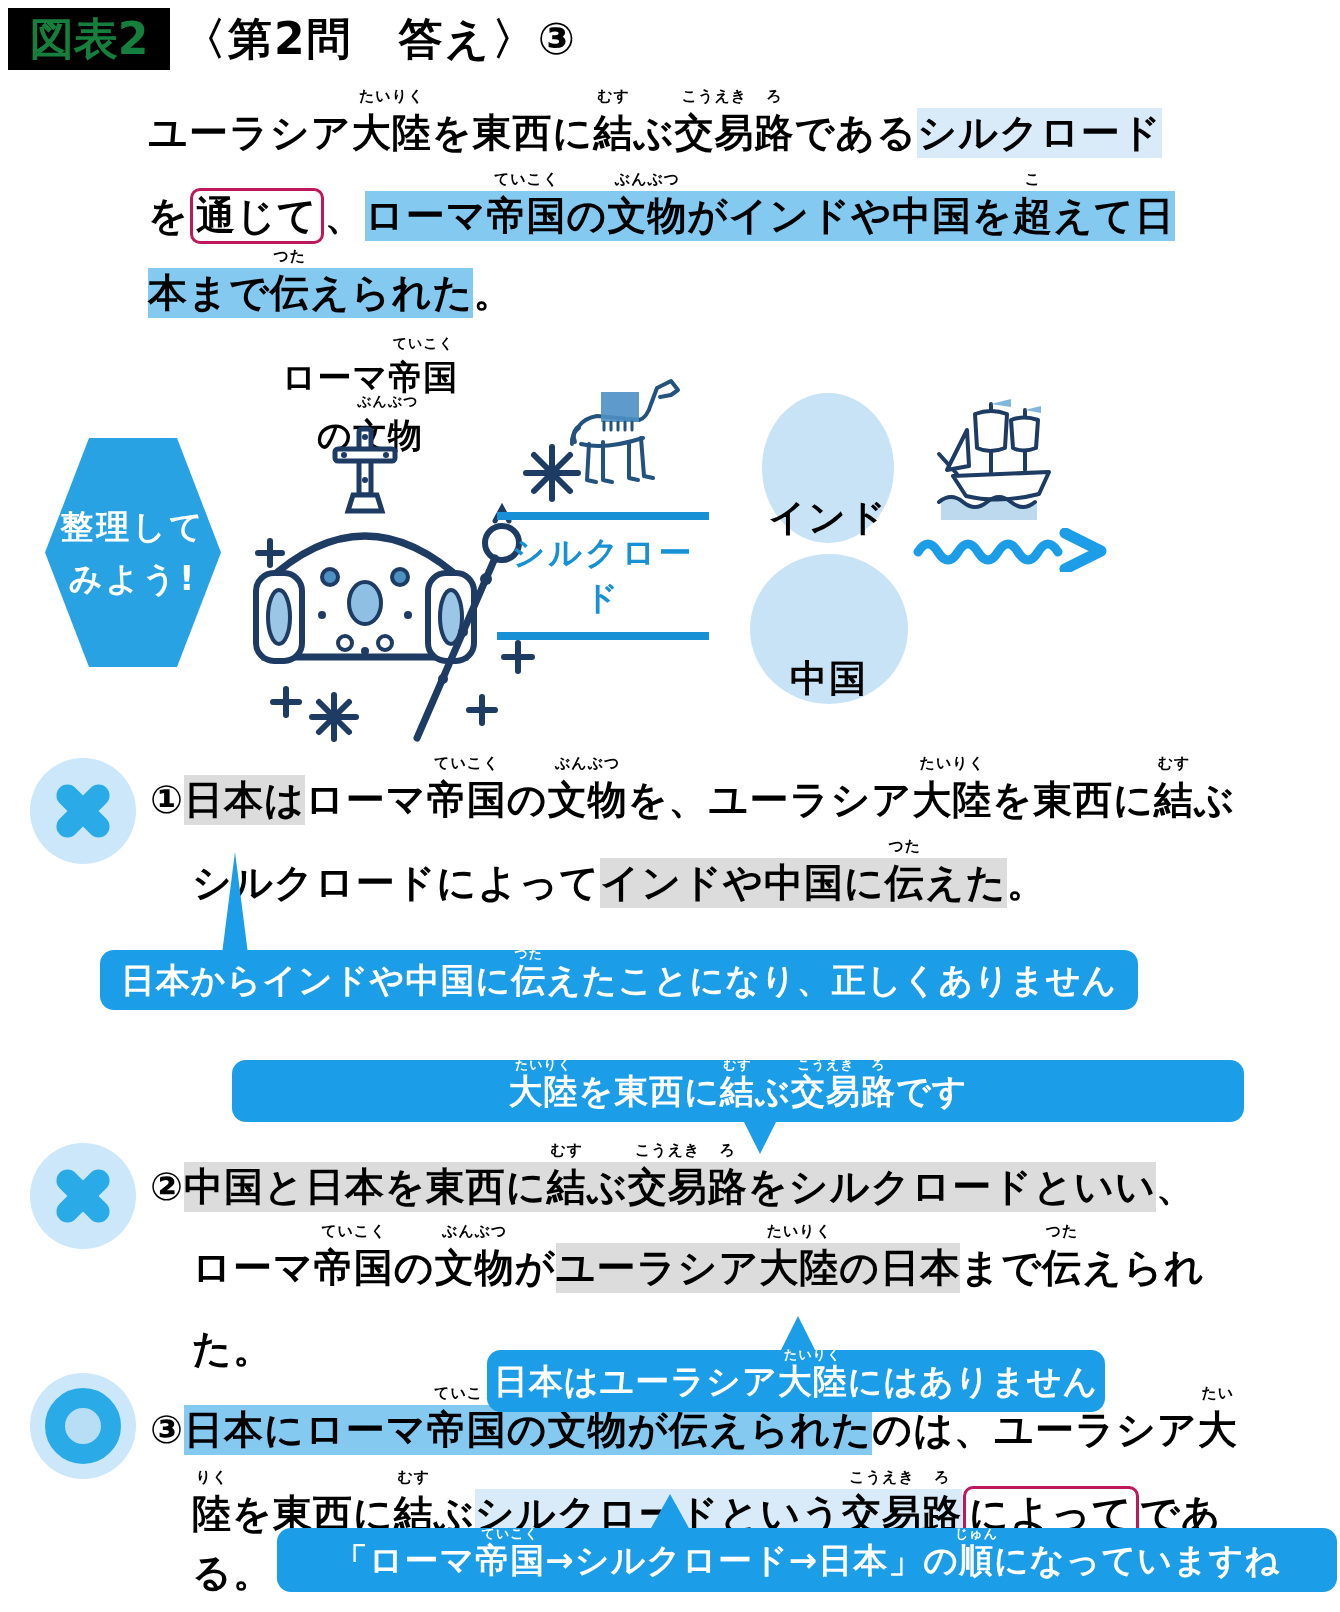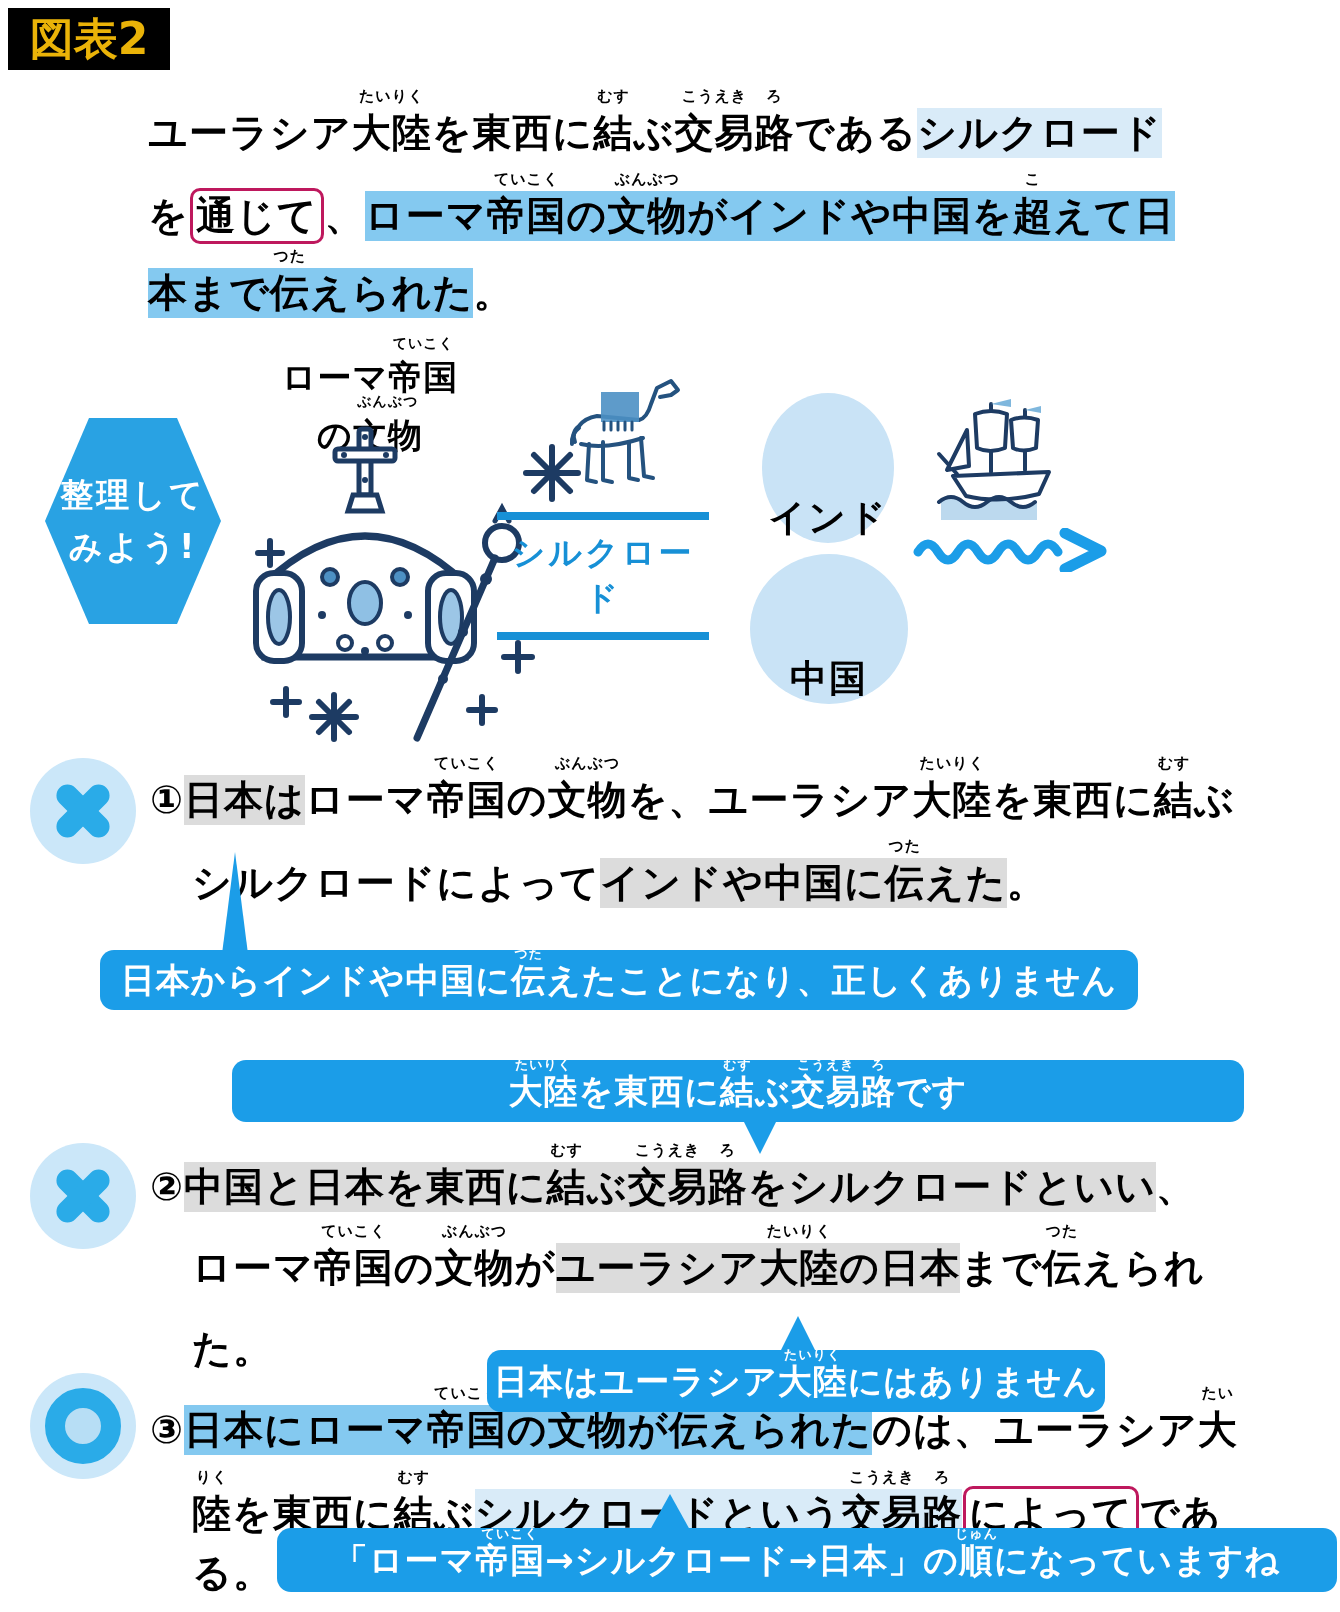--- a/index.html
+++ b/index.html
@@ -1,35 +1,35 @@
 <!DOCTYPE html>
 <html lang="ja"><head>
 <meta charset="utf-8">
 <style>
   html,body{margin:0;padding:0;background:#fff;}
   #page{position:relative;width:1340px;height:1612px;background:#fff;overflow:hidden;
         font-family:"DejaVu Sans","Liberation Sans",sans-serif;color:#000;}
 
   
-  .tagbox{position:absolute;left:8px;top:8px;width:162px;height:62px;background:#000;color:#eab308;
+  .tagbox{position:absolute;left:8px;top:8px;width:162px;height:62px;background:#000;color:#15803d;
           display:flex;align-items:center;justify-content:center;font-size:44px;font-weight:800;}
   .title{position:absolute;left:182px;top:10px;font-size:44px;font-weight:800;letter-spacing:2px;}
 
   
   .line{position:absolute;font-size:39px;font-weight:800;letter-spacing:1px;white-space:nowrap;line-height:50px;}
   .seg{position:relative;display:inline-block;line-height:50px;}
   .seg .rt{position:absolute;top:-19px;left:50%;transform:translateX(-50%);
            font-size:15px;font-weight:700;letter-spacing:1px;white-space:nowrap;line-height:1;color:#000;}
   .hl-light{background:#d9ebf8;}
   .hl-mid{background:#84c9f0;}
   .hl-gray{background:#dcdcdc;}
   .outline-box{border:3px solid #be185d;border-radius:10px;padding:0 3px;margin:0 1px;}
 
   
-  .hexagon{position:absolute;left:45px;top:418px;width:176px;height:206px;background:#29a2e3;
+  .hexagon{position:absolute;left:45px;top:438px;width:176px;height:229px;background:#29a2e3;
            clip-path:polygon(25% 0%,75% 0%,100% 50%,75% 100%,25% 100%,0% 50%);
            display:flex;flex-direction:column;align-items:center;justify-content:center;}
   .hexagon div{color:#fff;font-size:33px;font-weight:800;letter-spacing:3px;line-height:52px;}
   .dlabel{position:absolute;width:220px;text-align:center;font-size:34px;font-weight:800;
           letter-spacing:1px;white-space:nowrap;line-height:46px;}
   .dlabel .rt{top:-16px;font-size:14px;}
   .silkroad{position:absolute;left:497px;top:512px;width:212px;text-align:center;
             border-top:8px solid #1790d6;border-bottom:8px solid #1790d6;padding:11px 0;
             color:#1790d6;font-size:33px;font-weight:800;letter-spacing:3px;}
   .node{position:absolute;background:#c9e3f6;border-radius:50%;display:flex;align-items:flex-end;
@@ -54,20 +54,21 @@
   .tail{position:absolute;z-index:2;}
 </style>
 </head>
 <body>
 
 <div id="page">
 
   <div class="tagbox">
       <span>図表2</span>
     </div>
+  <div class="title">〈第2問　答え〉③</div>
 
   <div class="line" style="left:148px;top:108px;"><span class="seg"><span>ユーラシア</span></span><span class="seg"><span>大陸</span><span class="rt">たいりく</span></span><span class="seg"><span>を東西に</span></span><span class="seg"><span>結</span><span class="rt">むす</span></span><span class="seg"><span>ぶ</span></span><span class="seg"><span>交易</span><span class="rt">こうえき</span></span><span class="seg"><span>路</span><span class="rt">ろ</span></span><span class="seg"><span>である</span></span><span class="seg hl-light"><span>シルクロード</span></span></div>
   <div class="line" style="left:148px;top:188px;"><span class="seg"><span>を</span></span><span class="seg outline-box"><span>通じて</span></span><span class="seg"><span>、</span></span><span class="seg hl-mid"><span>ローマ</span></span><span class="seg hl-mid"><span>帝国</span><span class="rt">ていこく</span></span><span class="seg hl-mid"><span>の</span></span><span class="seg hl-mid"><span>文物</span><span class="rt">ぶんぶつ</span></span><span class="seg hl-mid"><span>がインドや中国を</span></span><span class="seg hl-mid"><span>超</span><span class="rt">こ</span></span><span class="seg hl-mid"><span>えて日</span></span></div>
   <div class="line" style="left:148px;top:268px;"><span class="seg hl-mid"><span>本まで</span></span><span class="seg hl-mid"><span>伝</span><span class="rt">つた</span></span><span class="seg hl-mid"><span>えられた</span></span><span class="seg"><span>。</span></span></div>
 
   <div class="hexagon">
     <div>整理して</div>
     <div>みよう!</div>
   </div>
 

